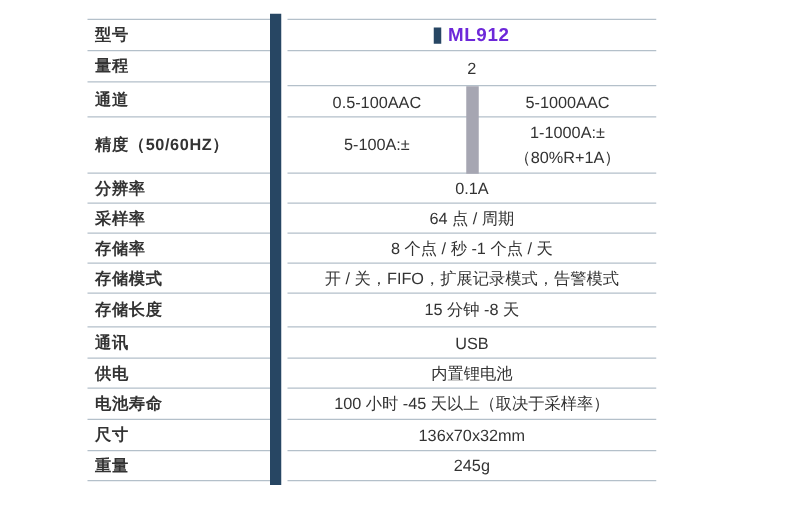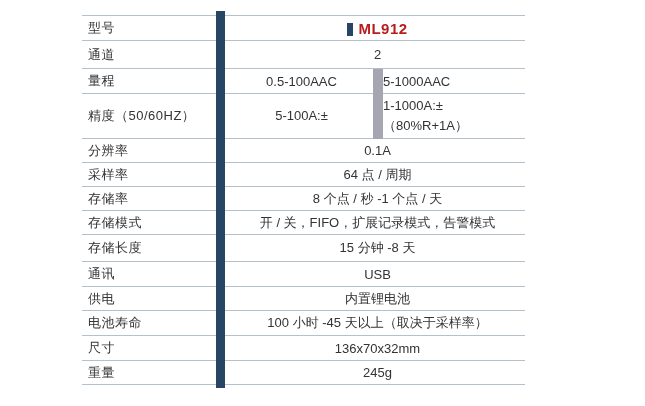--- a/index.html
+++ b/index.html
@@ -2,55 +2,55 @@
 <html><head>
 <meta charset="utf-8">
 <style>
   html,body{margin:0;padding:0;background:#ffffff;}
   .canvas{
     position:relative;width:645px;height:406px;background:#ffffff;overflow:hidden;
     font-family:"Liberation Sans","DejaVu Sans",sans-serif;color:#333333;
   }
   .table-wrap{position:absolute;left:65px;top:15px;width:460px;height:369px;}
   .col{position:absolute;top:0;border-top:1px solid #b4c0ca;box-sizing:border-box;}
-  .left-col{left:17px;width:151px;}
+  .left-col{left:5px;width:151px;font-weight:bold;}
   .right-col{left:165px;width:295px;}
   .row{box-sizing:border-box;border-bottom:1px solid #b4c0ca;display:flex;align-items:center;position:relative;}
   .label-cell{padding-left:6px;font-size:13px;color:#333;letter-spacing:0.5px;}
   .val{width:100%;text-align:center;font-size:13px;color:#333;}
-  .model-row .val{font-weight:bold;font-size:15px;color:#b91c1c;letter-spacing:0.5px;}
+  .model-row .val{font-weight:bold;font-size:15px;color:#6d28d9;letter-spacing:0.5px;}
   .model-icon{display:inline-block;width:6px;height:13px;background:#274663;margin-right:5px;vertical-align:-2px;}
   .split{display:flex;align-items:center;width:100%;}
   .split .cell-l{width:143px;text-align:center;font-size:13px;}
   .split .gap{width:10px;}
-  .split .cell-r{width:142px;font-size:13px;}
+  .split .cell-r{width:142px;text-align:center;font-size:13px;}
   .twoline div{line-height:20px;}
   .accent-bar{position:absolute;left:151px;top:-4px;width:9px;height:377px;background:#274663;}
   .range-divider{position:absolute;left:143px;top:53px;width:10px;height:70px;background:#a6a6b2;z-index:3;}
   
   .h0{height:25px}.h1{height:28px}.h2{height:25px}.h3{height:45px}
   .h4{height:24px}.h5{height:24px}.h6{height:24px}.h7{height:24px}
   .h8{height:27px}.h9{height:25px}.h10{height:24px}.h11{height:25px}
   .h12{height:25px}.h13{height:24px}
 </style>
 </head>
 <body>
 
 <div class="canvas">
   <div class="table-wrap">
 
     <div class="col left-col">
       <div class="row h0">
           <span class="label-cell">型号</span>
         </div>
+      <div class="row h2">
+          <span class="label-cell">量程</span>
+        </div>
       <div class="row h1">
           <span class="label-cell">通道</span>
-        </div>
-      <div class="row h2">
-          <span class="label-cell">量程</span>
         </div>
       <div class="row h3">
           <span class="label-cell">精度（50/60HZ）</span>
         </div>
       <div class="row h4">
           <span class="label-cell">分辨率</span>
         </div>
       <div class="row h5">
           <span class="label-cell">采样率</span>
         </div>

